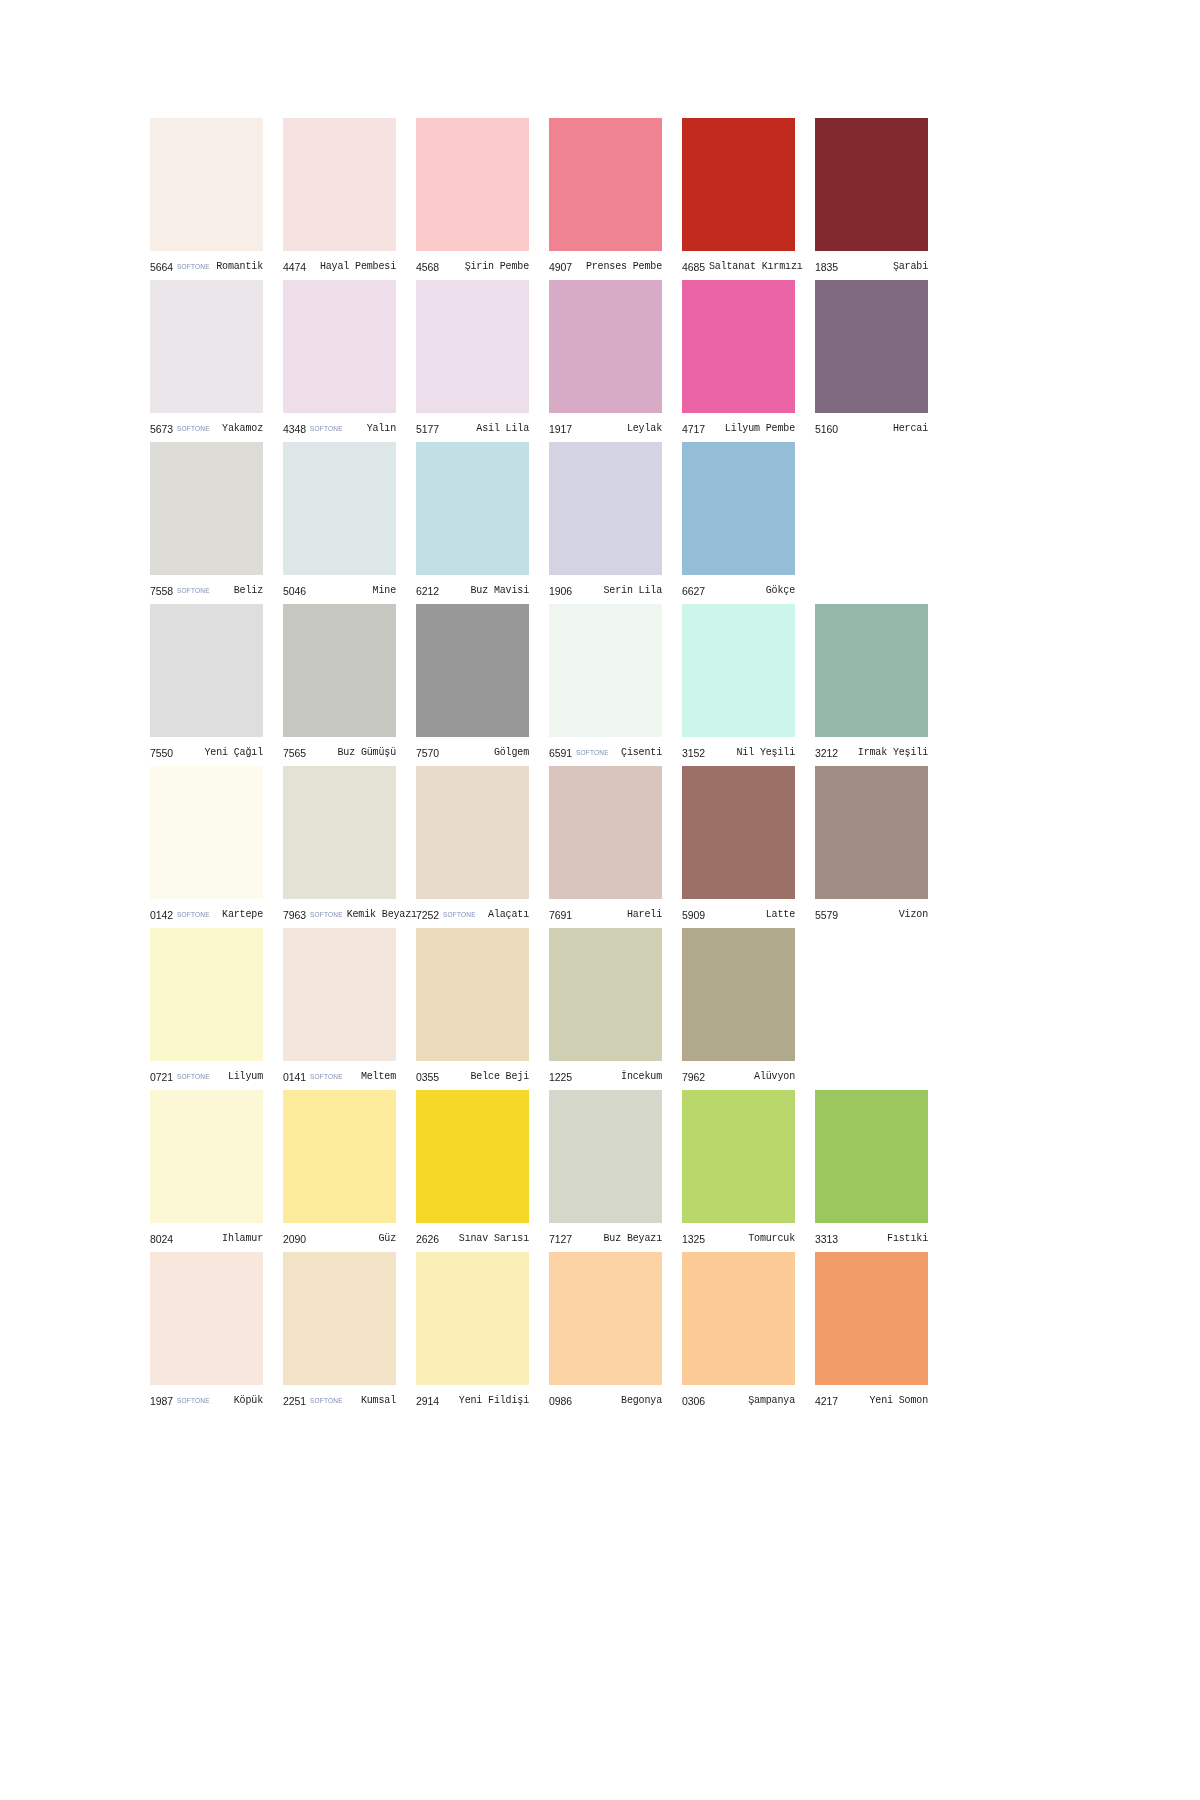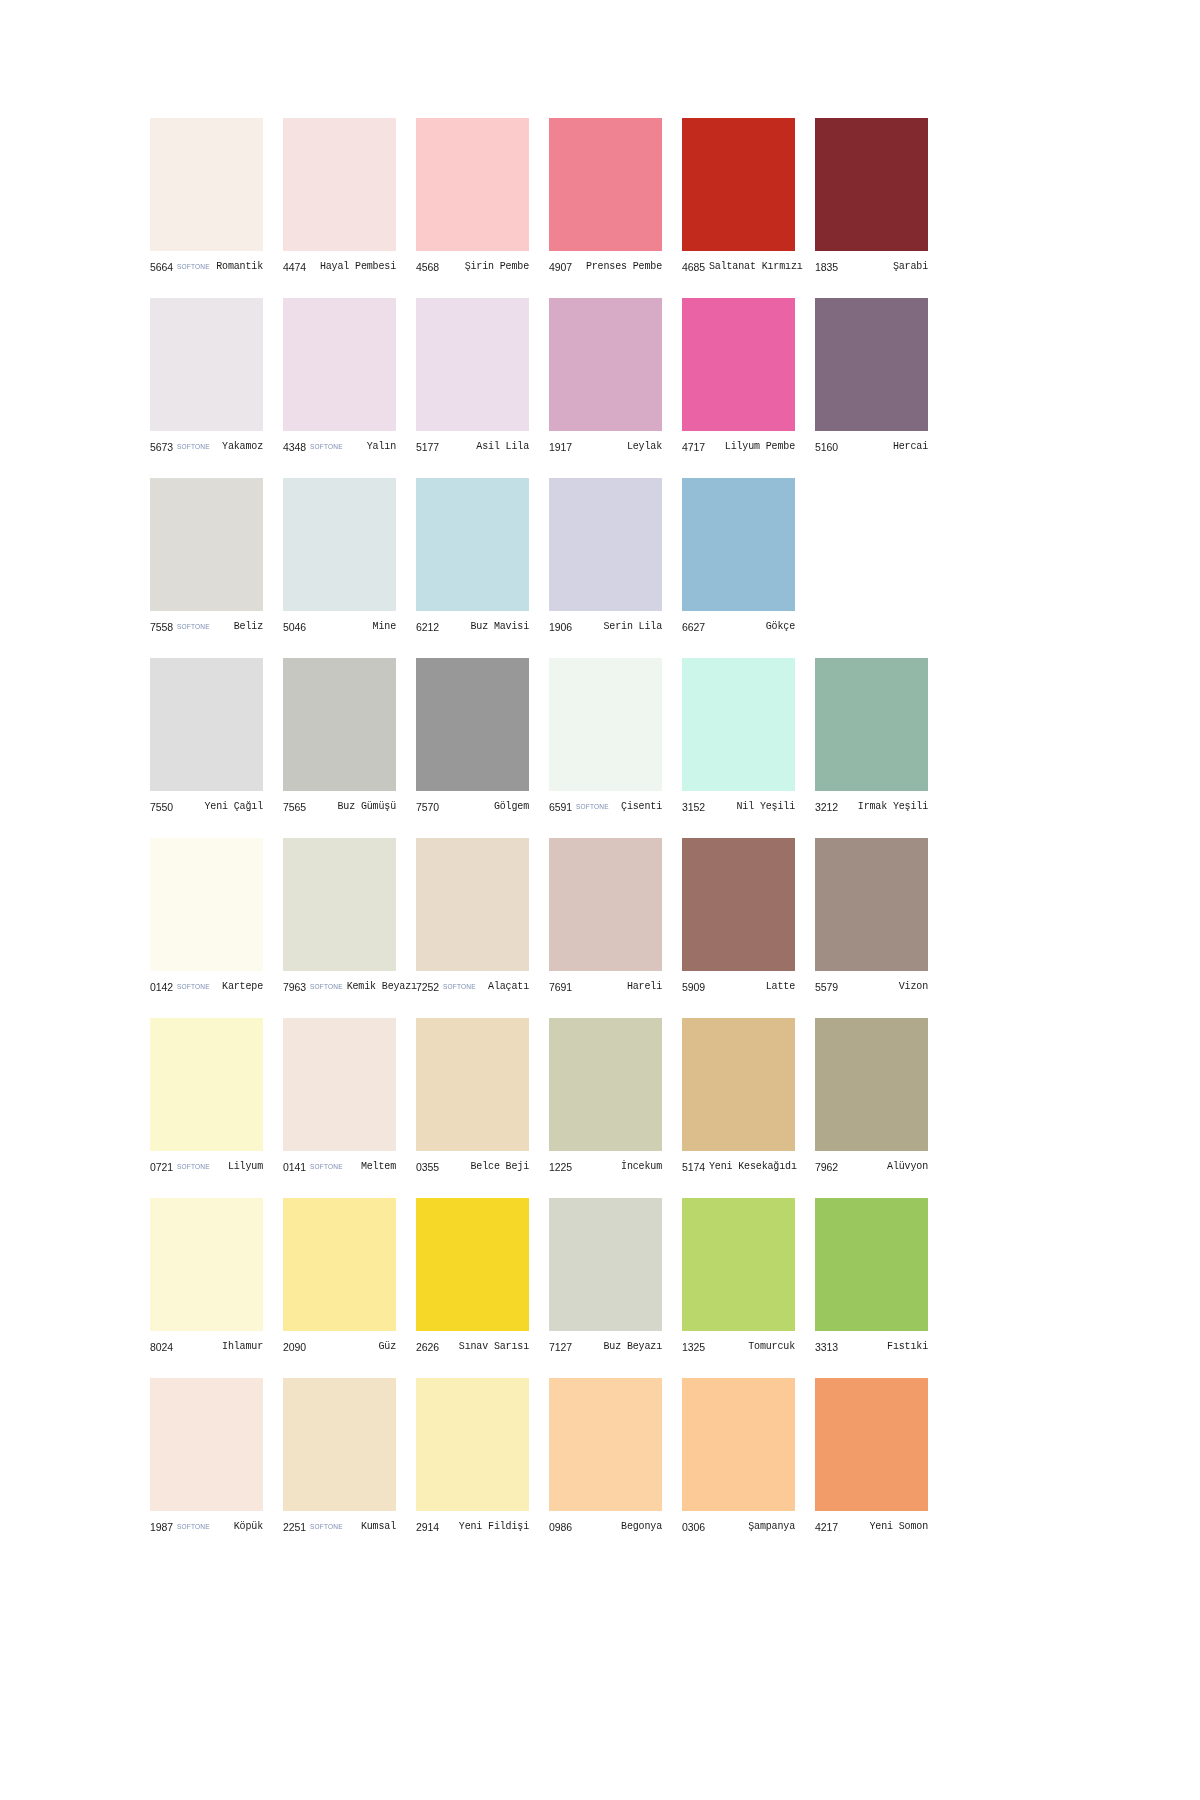--- a/index.html
+++ b/index.html
@@ -16,21 +16,21 @@
     position: relative;
     overflow: hidden;
   }
   #palette-grid {
     position: absolute;
     left: 150px;
     top: 118px;
     width: 900px;
     display: flex;
     flex-direction: column;
-    gap: 22px;
+    gap: 4px;
   }
   .palette-row {
     display: flex;
     flex-direction: row;
     gap: 20px;
   }
   .swatch-cell {
     width: 113px;
     display: flex;
     flex-direction: column;
@@ -326,27 +326,20 @@
           </div>
         </div>
         <div class="swatch-cell">
           <div class="swatch-chip" style="background: rgb(207, 207, 180);"></div>
           <div class="swatch-label">
             <span class="swatch-code">1225</span>
             <span class="swatch-name">İncekum</span>
           </div>
         </div>
         <div class="swatch-cell">
-          <div class="swatch-chip" style="background: rgb(220, 189, 140);"></div>
-          <div class="swatch-label">
-            <span class="swatch-code">5174</span>
-            <span class="swatch-name">Yeni Kesekağıdı</span>
-          </div>
-        </div>
-        <div class="swatch-cell">
           <div class="swatch-chip" style="background: rgb(176, 169, 140);"></div>
           <div class="swatch-label">
             <span class="swatch-code">7962</span>
             <span class="swatch-name">Alüvyon</span>
           </div>
         </div>
       </div>
       <div class="palette-row">
         <div class="swatch-cell">
           <div class="swatch-chip" style="background: rgb(252, 248, 214);"></div>

